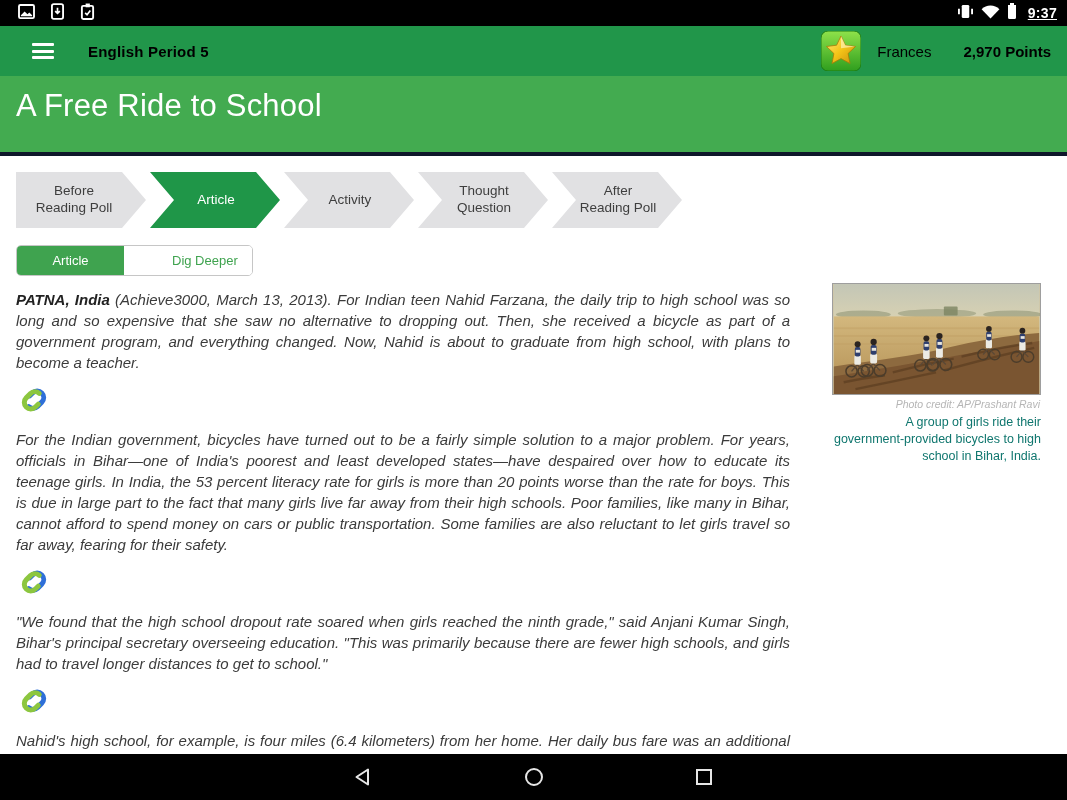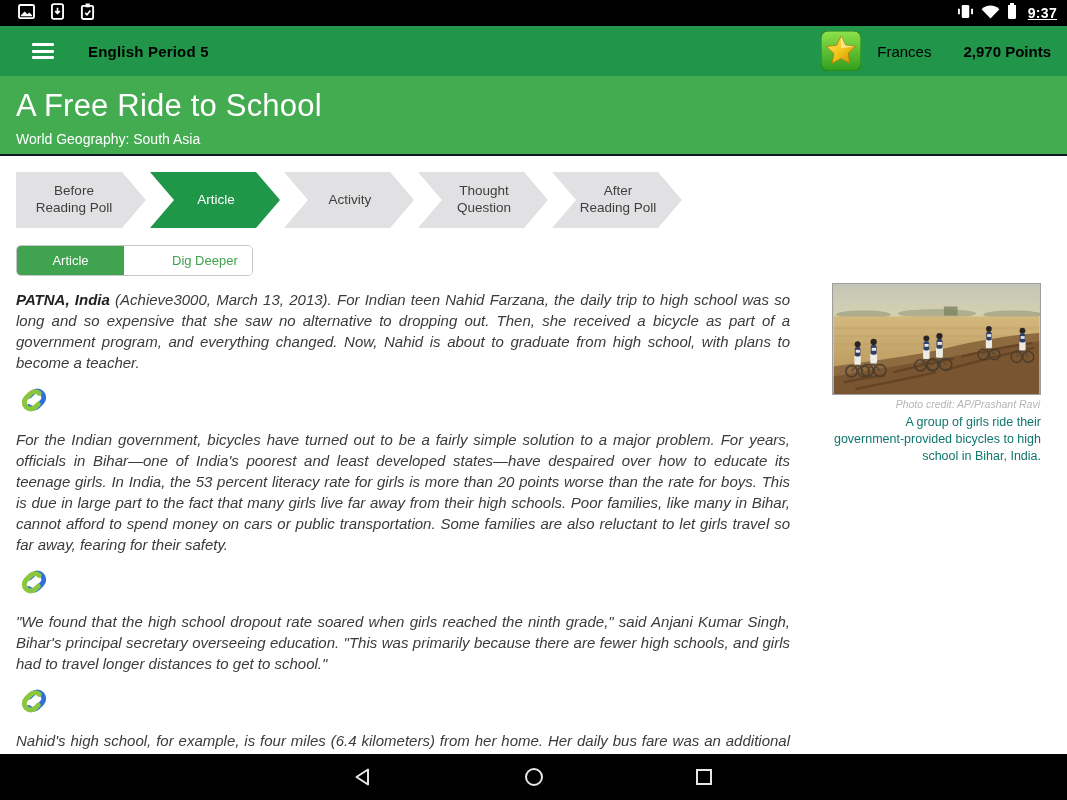--- a/index.html
+++ b/index.html
@@ -25,21 +25,21 @@
   .hamburger { width:22px; cursor:pointer; }
   .hamburger div { height:3px; background:#fff; margin:3.5px 0; border-radius:1px; }
   .class-name { font-size:15px; font-weight:bold; margin-left:34px; letter-spacing:0.2px; }
   .app-bar-spacer { flex:1; }
   .star-badge { width:40px; height:40px; margin-right:16px; cursor:pointer; }
   .user-name { font-size:15px; font-weight:normal; margin-right:32px; cursor:pointer; }
   .points { font-size:15px; font-weight:bold; cursor:pointer; }
   
   .lesson-header {
     height:80px; background:#43ab50; color:#fff; padding:8px 16px 0 16px;
-    border-bottom:2px solid #0f172a;
+    border-bottom:4px solid #0f172a;
   }
   .lesson-title { font-size:31px; font-weight:400; margin:4px 0 0 0; letter-spacing:0.2px; }
   .lesson-subtitle { font-size:14px; margin-top:7px; }
   
   .content { position:absolute; top:156px; bottom:46px; left:0; right:0; overflow:hidden; padding:16px 26px 0 16px; }
   
   .steps { display:flex; margin-bottom:17px; }
   .step {
     width:130px; height:56px; background:#e1e1e3; color:#3e3e3e;
     display:flex; align-items:center; justify-content:center; text-align:center;
@@ -157,21 +157,20 @@
         <path d="M20 5 l4.4 9.2 10.1 1.3 -7.4 7 1.9 10 -9 -4.9 -9 4.9 1.9 -10 -7.4 -7 10.1 -1.3 Z" fill="url(#goldGrad)" stroke="#a87b08" stroke-width="0.8"></path>
         <path d="M20 5 l4.4 9.2 10.1 1.3 -14.5 1.8 Z" fill="#fff7c0" opacity="0.65"></path>
       </svg>
     </div>
     <div class="user-name">Frances</div>
     <div class="points">2,970 Points</div>
   </div>
 
   <div class="lesson-header">
     <div class="lesson-title">A Free Ride to School</div>
-    <div class="lesson-subtitle">World Geography: South Asia</div>
   </div>
 
   <div class="content">
 
     
     <div class="steps">
       <div class="step">
           <span>Before Reading Poll</span>
         </div>
       <div class="step active">

